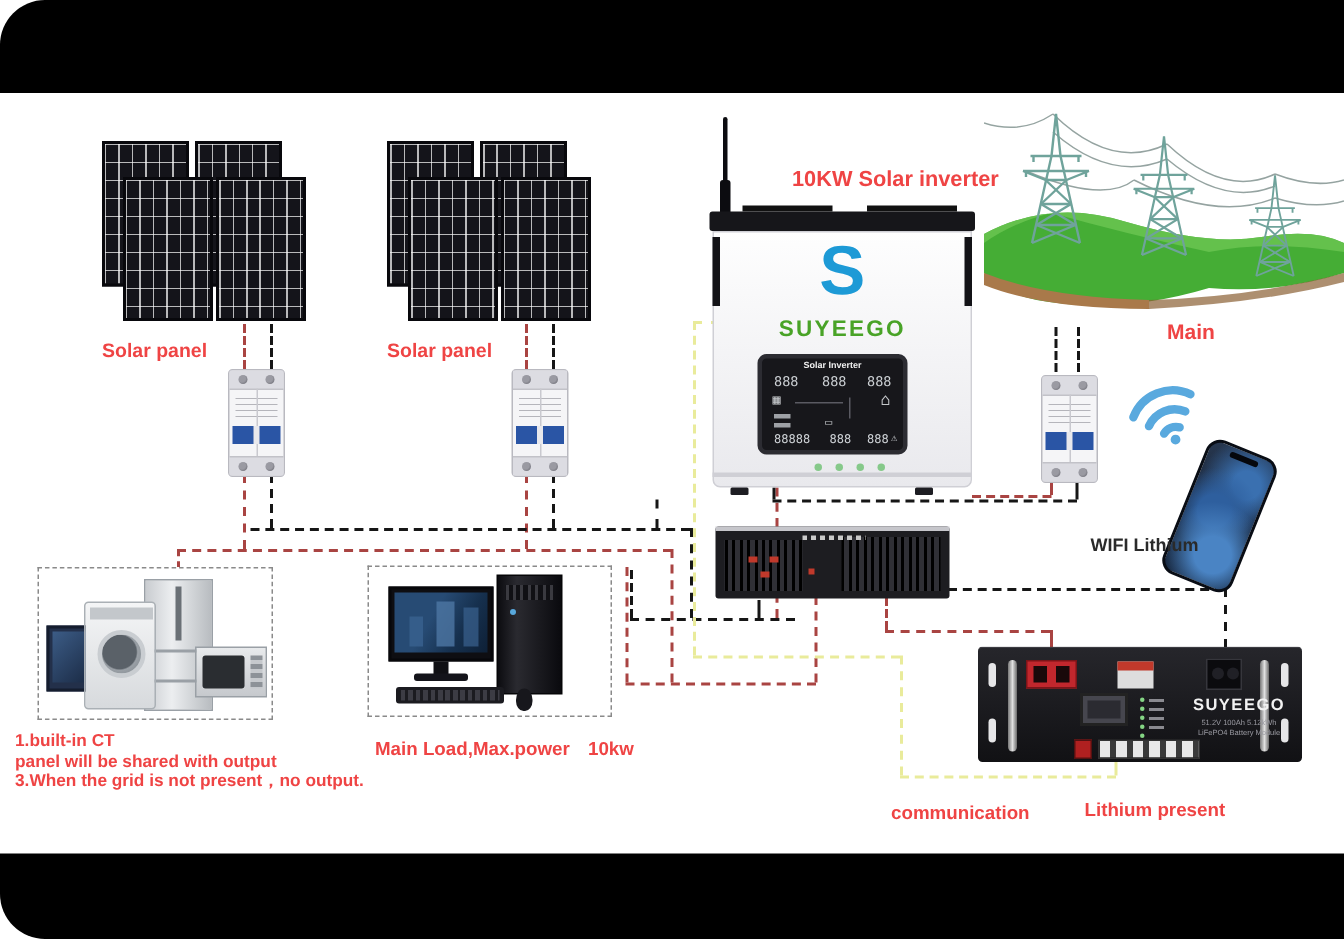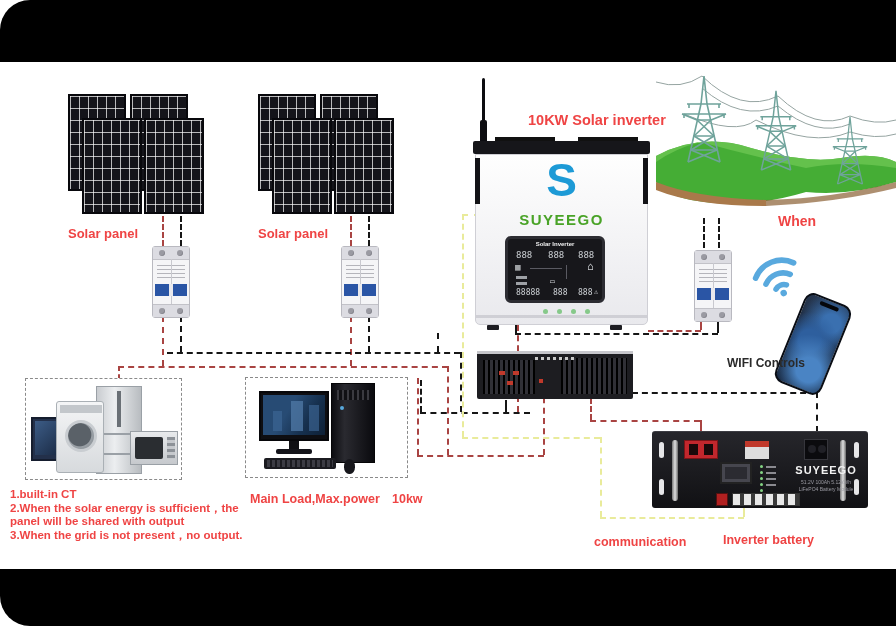--- a/index.html
+++ b/index.html
@@ -257,34 +257,34 @@
       <path d="M122 32 Q160 68 194 52"></path>
       <path d="M122 42 Q160 74 194 60"></path>
       <path d="M100 56 Q155 84 194 68"></path>
       <path d="M194 52 Q220 62 240 56"></path>
       <path d="M194 68 Q220 76 240 70"></path>
     </g>
     <use href="#twr" transform="translate(48,98)"></use>
     <use href="#twr" transform="translate(120,106) scale(0.92)"></use>
     <use href="#twr" transform="translate(194,120) scale(0.78)"></use>
   </svg>
-  <div class="lbl" style="left:778px;top:213px;font-size:14px;">When</div>
+  <div class="lbl" style="left:778px;top:213px;font-size:14px;">Main</div>
 
   <svg class="abs" style="left:748px;top:248px;transform:rotate(-22deg);" width="56" height="52" viewBox="0 0 60 52">
     <g fill="none" stroke="#59a9de" stroke-width="6" stroke-linecap="round">
       <path d="M8 22 A30 30 0 0 1 52 22"></path>
       <path d="M16 32 A20 20 0 0 1 44 32"></path>
       <path d="M24 41 A10 10 0 0 1 36 41"></path>
     </g>
     <circle cx="30" cy="48" r="3.5" fill="#59a9de"></circle>
   </svg>
   <div class="phone">
     <div class="phone-notch"></div>
   </div>
-  <div class="lbl" style="left:727px;top:356px;font-size:12px;color:#2a2a2a;">WIFI Controls</div>
+  <div class="lbl" style="left:727px;top:356px;font-size:12px;color:#2a2a2a;">WIFI Lithium</div>
 
   <div class="dist">
     <div class="dist-top"></div>
     <div class="vent" style="left:6px;top:9px;width:52px;height:34px;"></div>
     <div class="vent" style="left:84px;top:7px;width:66px;height:36px;"></div>
     <div class="dist-txt"></div>
     <div class="dist-mark" style="left:22px;top:20px;"></div>
     <div class="dist-mark" style="left:36px;top:20px;"></div>
     <div class="dist-mark" style="left:30px;top:30px;"></div>
     <div class="dist-mark" style="left:62px;top:28px;width:4px;"></div>
@@ -303,21 +303,20 @@
       <div class="shape" style="left:3px;top:3px;width:42px;height:8px;background:#c3c7cb;"></div>
       <div class="shape" style="left:8px;top:18px;width:32px;height:32px;border-radius:50%;background:radial-gradient(circle at 45% 45%,#5a6168 0 55%,#9aa0a6 60%,#7b8288 100%);border:3px solid #c9cdd1;"></div>
     </div>
     <div class="shape" style="left:104px;top:52px;width:48px;height:34px;background:linear-gradient(#e8eaec,#c6c9cd);border:1px solid #9aa0a6;">
       <div class="shape" style="left:4px;top:5px;width:28px;height:22px;background:#2a2d31;border-radius:2px;"></div>
       <div class="shape" style="left:36px;top:5px;width:8px;height:22px;background:repeating-linear-gradient(#8d9298 0 3px,#c6c9cd 3px 6px);"></div>
     </div>
   </div>
   <div class="abs" style="left:10px;top:488px;">
     <div class="lbl" style="position:static;font-size:11.5px;line-height:13.5px;">1.built-in CT</div>
-    <div class="lbl" style="position:static;font-size:11.5px;line-height:13.5px;">2.When the solar energy is sufficient，the</div>
     <div class="lbl" style="position:static;font-size:11.5px;line-height:13.5px;">panel will be shared with output</div>
     <div class="lbl" style="position:static;font-size:11.5px;line-height:13.5px;">3.When the grid is not present，no output.</div>
   </div>
 
   <div class="loadbox" style="left:245px;top:377px;width:163px;height:101px;">
     <div class="shape" style="left:85px;top:5px;width:44px;height:80px;background:linear-gradient(90deg,#0c0c10,#2a2a30 30%,#0a0a0e);border:1px solid #050507;">
       <div class="shape" style="left:5px;top:6px;width:32px;height:10px;background:repeating-linear-gradient(90deg,#3a3a40 0 2px,#101014 2px 5px);"></div>
       <div class="shape" style="left:8px;top:22px;width:4px;height:4px;border-radius:50%;background:#58a8dc;"></div>
     </div>
     <div class="shape" style="left:13px;top:13px;width:70px;height:50px;background:#0e0e12;border:2px solid #07070a;">
@@ -363,17 +362,17 @@
     <div class="bat-ledtxt" style="top:40px;"></div>
     <div class="bat-ledtxt" style="top:46px;"></div>
     <div class="bat-ledtxt" style="top:52px;"></div>
     <div class="bat-brand">SUYEEGO</div>
     <div class="bat-spec" style="top:47px;">51.2V 100Ah 5.12kWh</div>
     <div class="bat-spec" style="top:54px;">LiFePO4 Battery Module</div>
     <div class="bat-rocker"></div>
     <div class="bat-ports"></div>
   </div>
   <div class="lbl" style="left:594px;top:535px;font-size:12.5px;">communication</div>
-  <div class="lbl" style="left:723px;top:533px;font-size:12.5px;">Inverter battery</div>
+  <div class="lbl" style="left:723px;top:533px;font-size:12.5px;">Lithium present</div>
 
   <div class="bar bar-top"></div>
   <div class="bar bar-bottom"></div>
 </div>
 
 </body></html>

